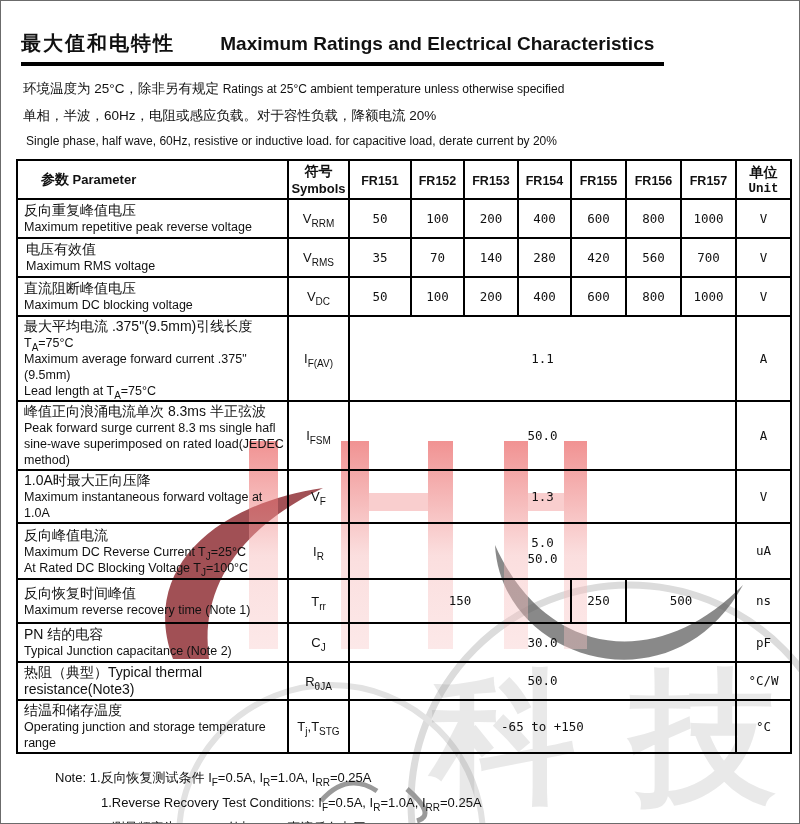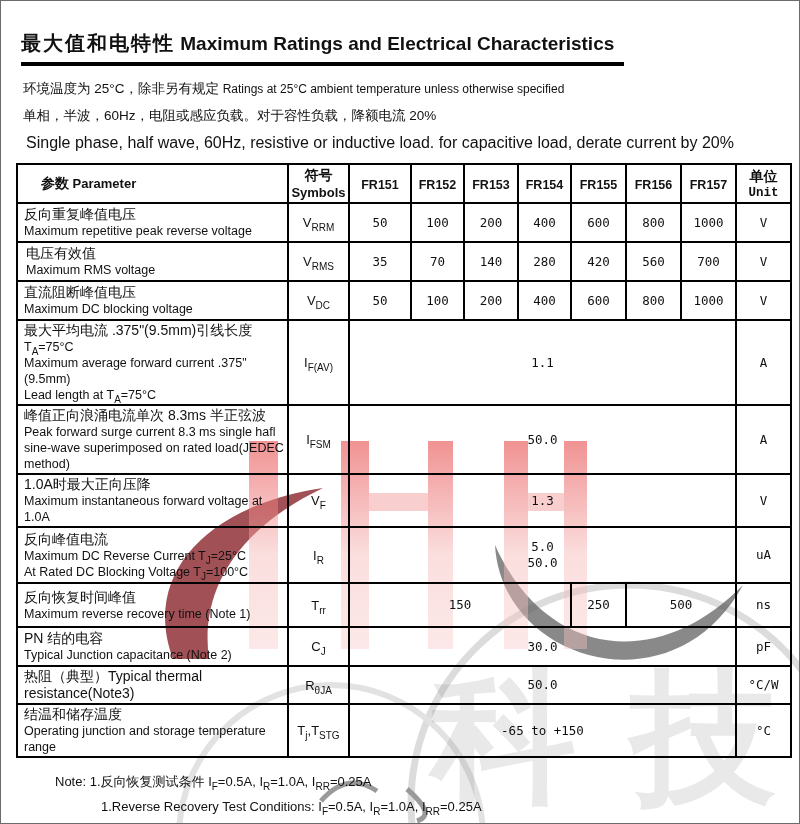--- a/index.html
+++ b/index.html
@@ -4,27 +4,27 @@
 <style>
   html,body{margin:0;padding:0;background:#fff;}
   .page{position:relative;width:798px;height:822px;border:1px solid #6b6b6b;background:#fff;
         font-family:"Liberation Sans",sans-serif;color:#111;overflow:hidden;}
   .content{position:relative;z-index:1;}
 
   
   .title-wrap{margin:20px 0 0 20px;}
   .title{display:inline-block;font-weight:bold;border-bottom:4px solid #000;padding:0 10px 4px 0;}
   .title .tzh{font-size:20px;letter-spacing:2px;}
-  .title .ten{font-size:19px;}
+  .title .ten{font-size:19px;margin-left:40px;}
 
   .cond1{margin:13px 0 0 22px;}
   .cond1 .czh{font-size:13.5px;}
   .cond1 .cen{font-size:12px;}
   .cond2{margin:9px 0 0 22px;font-size:13.5px;}
-  .cond3{margin:9px 4px 0 25px;font-size:16px;}
+  .cond3{margin:9px 4px 0 25px;font-size:12px;}
 
   
   table{border-collapse:collapse;table-layout:fixed;width:774px;margin:11px 0 0 15px;
         border:2px solid #000;background:transparent;}
   th,td{border:2px solid #000;padding:1px 3px;vertical-align:middle;overflow:hidden;}
   th{font-weight:bold;text-align:center;padding:2px 1px;}
   th.param-h{text-align:left;padding-left:23px;}
   .hz{font-size:14px;font-weight:bold;}
   .he{font-size:13px;font-weight:bold;}
   .hm{font-size:12.5px;font-weight:bold;}

